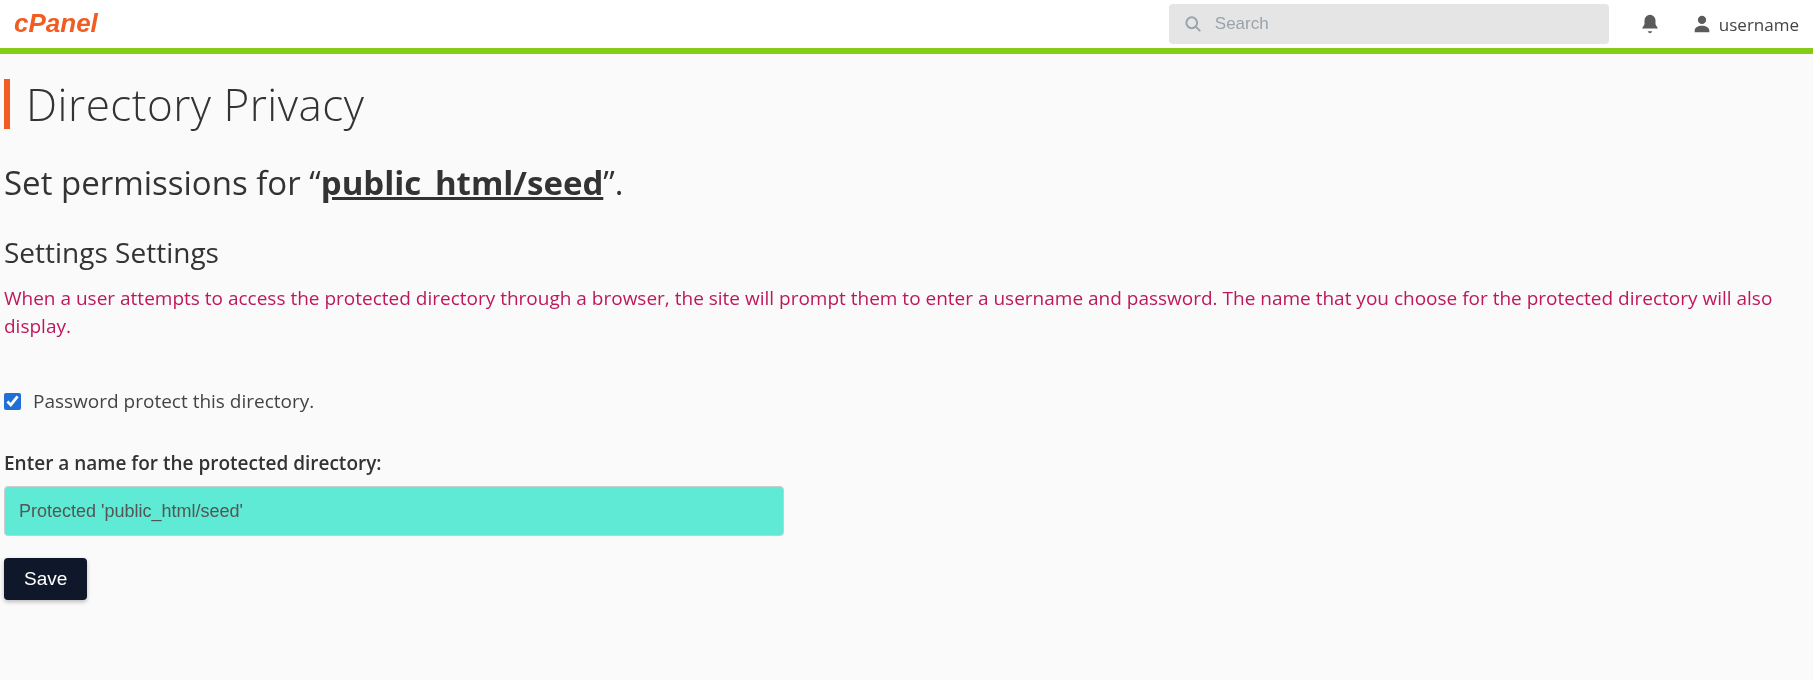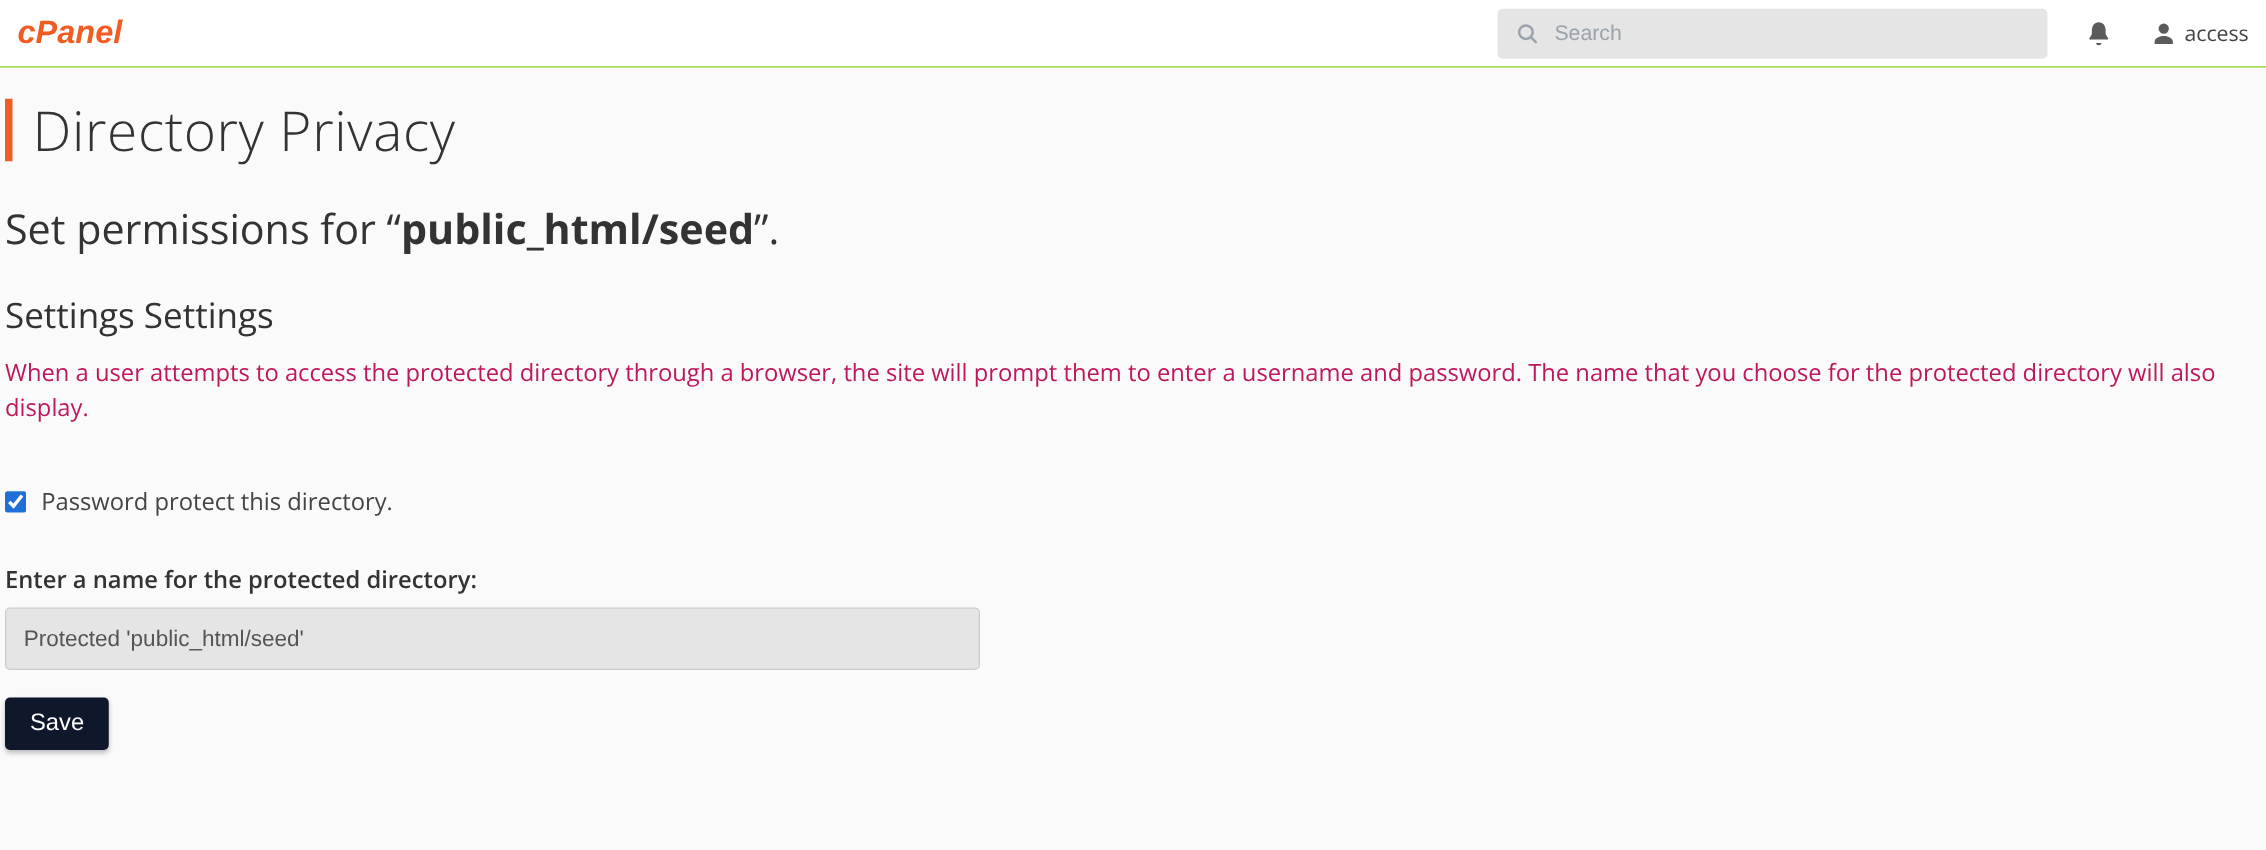--- a/index.html
+++ b/index.html
@@ -3,21 +3,21 @@
   <meta charset="utf-8">
   <style>
     * { box-sizing: border-box; margin: 0; padding: 0; }
     body { font-family: -apple-system, BlinkMacSystemFont, "Segoe UI", "Open Sans", Helvetica, Arial, sans-serif; background: #fafafa; color: #333; width: 1813px; }
     
     .topbar {
       display: flex;
       align-items: center;
       height: 54px;
       background: #fff;
-      border-bottom: 1px solid #84cc16;
+      border-bottom: 6px solid #84cc16;
       padding: 0 14px;
     }
     .logo {
       display: flex;
       align-items: center;
       font-family: Arial, sans-serif;
       user-select: none;
     }
     .logo svg { width: 140px; height: 36px; }
     .spacer { flex: 1; }
@@ -67,21 +67,21 @@
       letter-spacing: 0.5px;
     }
     
     .perm-line {
       font-size: 33px;
       font-weight: 400;
       color: #333;
       margin-bottom: 28px;
     }
     .perm-line .prefix { font-weight: 400; }
-    .perm-line .path { font-weight: 700; }
+    .perm-line .path { font-weight: 700; text-decoration: underline; }
     
     .section-heading {
       font-size: 28px;
       font-weight: 400;
       color: #333;
       margin-bottom: 14px;
     }
     .desc {
       font-size: 19px;
       line-height: 1.45;
@@ -111,21 +111,21 @@
       display: block;
     }
     .text-input {
       width: 780px;
       height: 44px;
       padding: 24px 14px;
       font-size: 18px;
       color: #555;
       border: 1px solid #ccc;
       border-radius: 4px;
-      background: #e5e5e5;
+      background: #5eead4;
       outline: none;
     }
     
     .save-btn {
       margin-top: 22px;
       display: inline-block;
       background: #0f172a;
       color: #fff;
       font-size: 19px;
       font-weight: 400;
@@ -158,21 +158,21 @@
   <div class="topbar-icons">
     <div class="item">
       <svg viewBox="0 0 24 24">
           <path d="M12 2a6 6 0 0 0-6 6v4.3l-1.7 2.9A1 1 0 0 0 5.2 17h13.6a1 1 0 0 0 .9-1.8L18 12.3V8a6 6 0 0 0-6-6zm0 20a2.5 2.5 0 0 0 2.45-2h-4.9A2.5 2.5 0 0 0 12 22z"></path>
         </svg>
     </div>
     <div class="item">
       <svg viewBox="0 0 24 24">
           <path d="M12 12a4.5 4.5 0 1 0-4.5-4.5A4.5 4.5 0 0 0 12 12zm0 2c-4.2 0-8 2.1-8 5.2V21h16v-1.8c0-3.1-3.8-5.2-8-5.2z"></path>
         </svg>
-      <span>access</span>
+      <span>username</span>
     </div>
   </div>
 </div>
 
 <div class="content">
 
   <div class="page-title">
     <div class="bar"></div>
     <h1>Directory Privacy</h1>
   </div>

